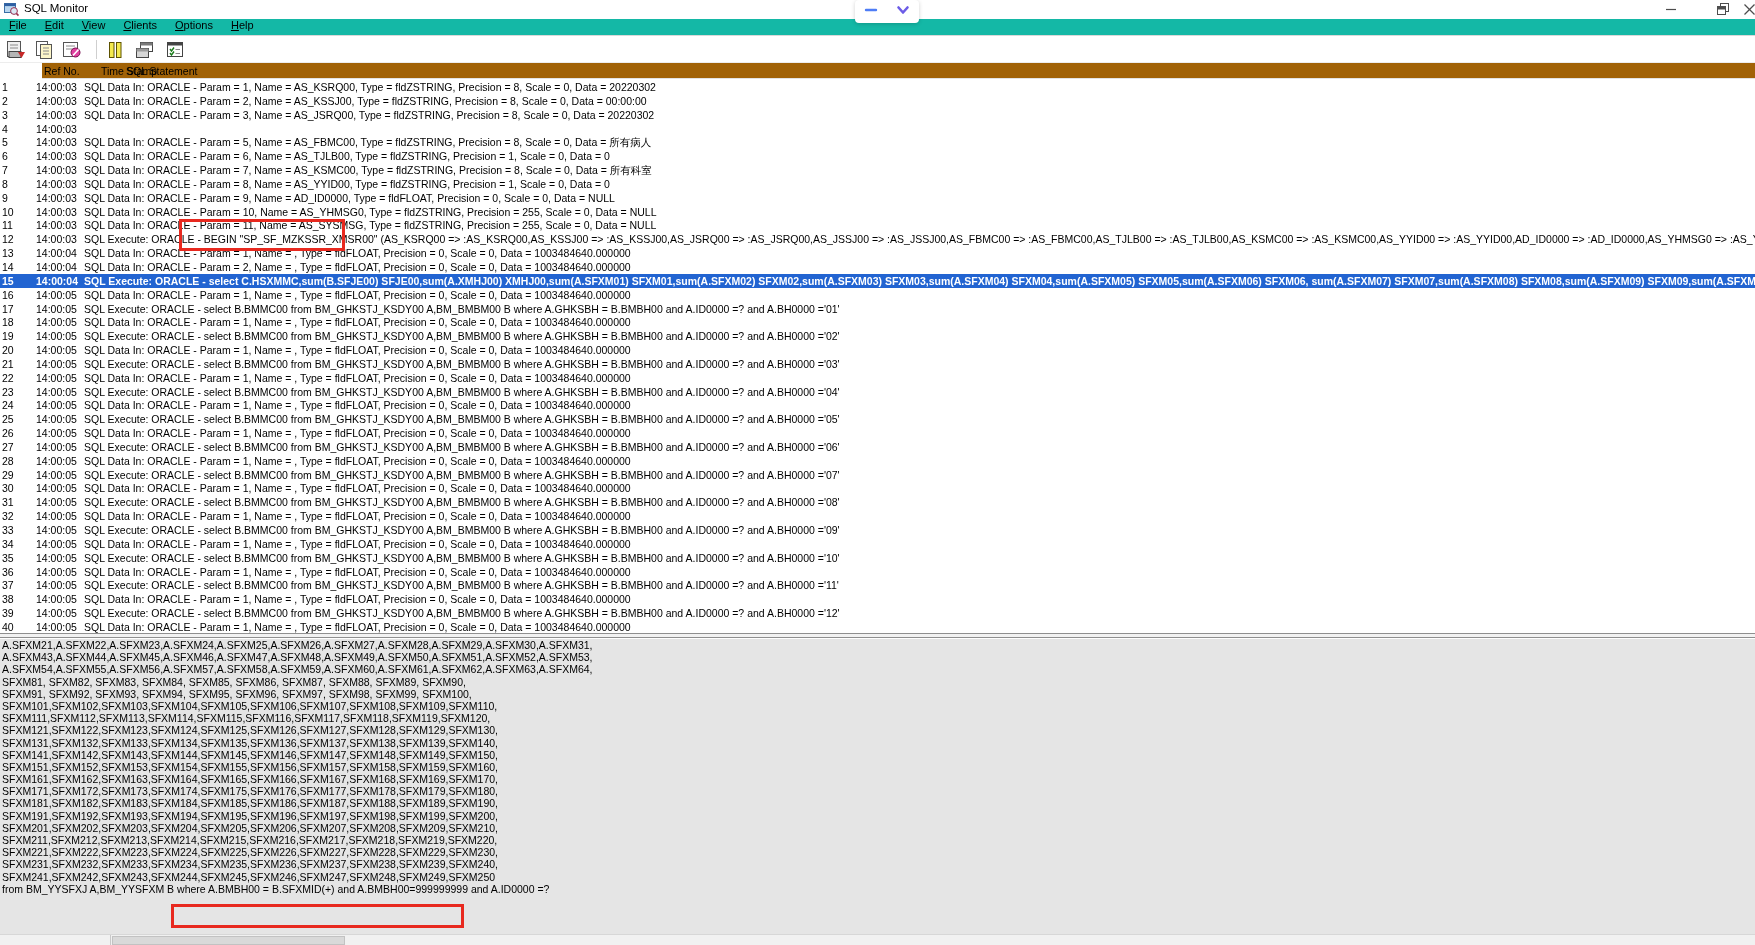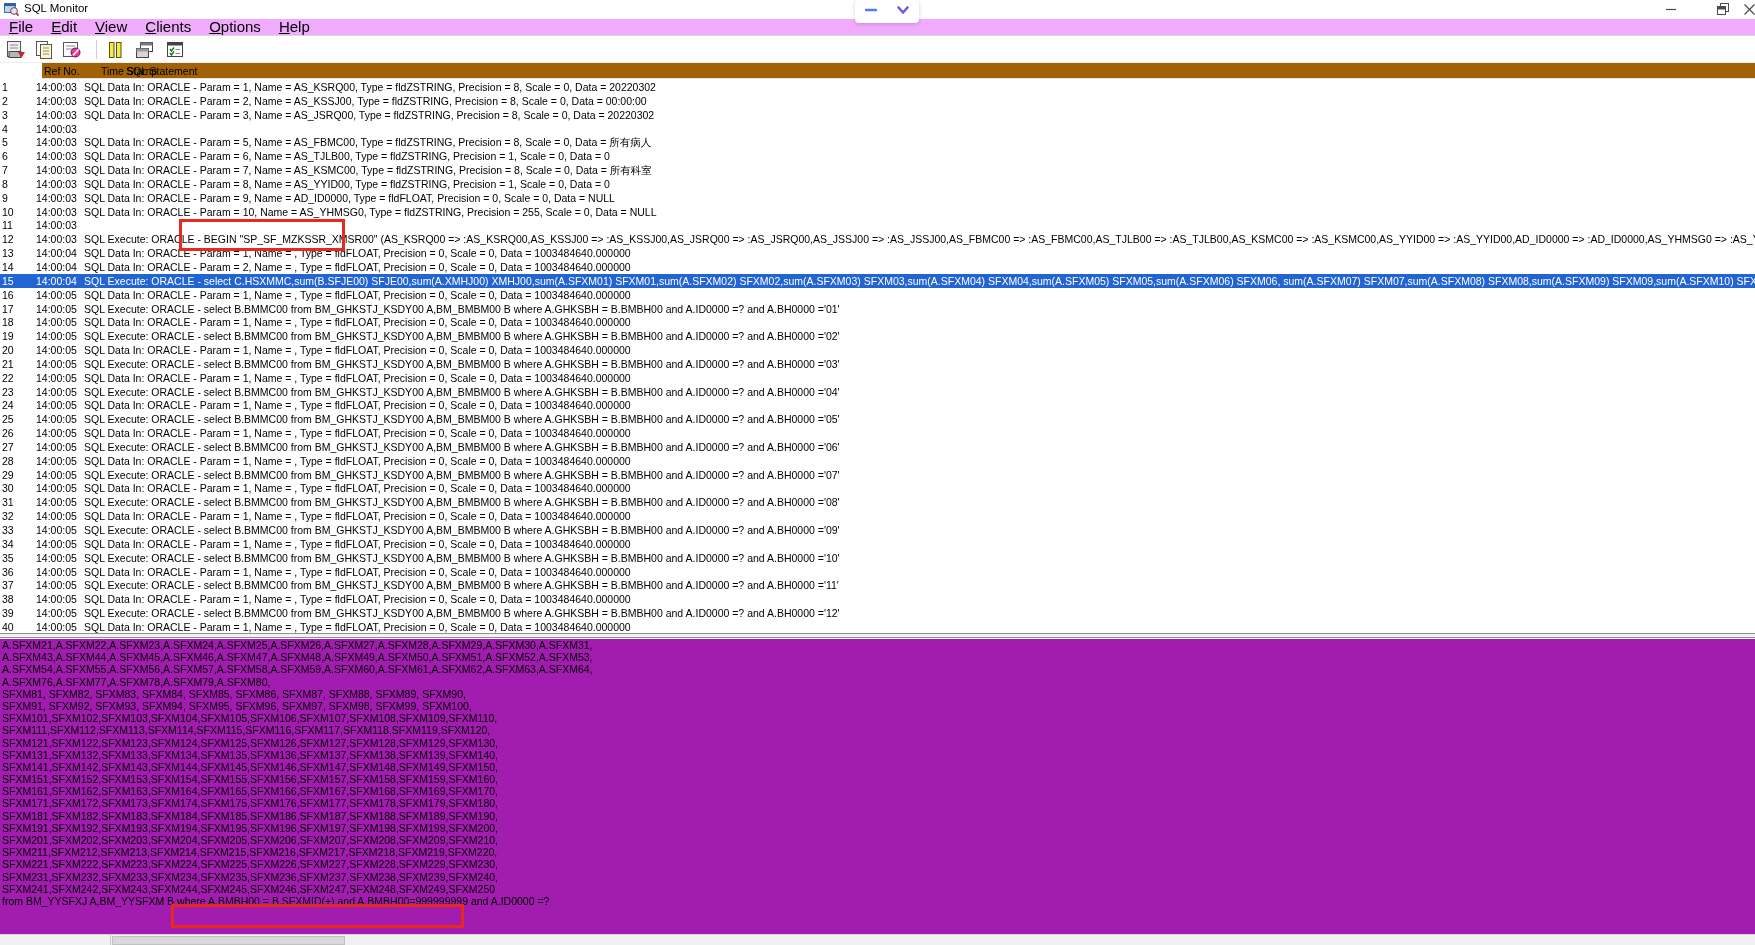--- a/index.html
+++ b/index.html
@@ -16,22 +16,22 @@
   .win-btn { position:absolute; top:1px; width:16px; height:16px; display:flex;
              align-items:center; justify-content:center; }
   .wb-min { right:76px; } .wb-res { right:24px; } .wb-close { right:-2px; }
 
   
   .overlay-pill { position:absolute; left:855px; top:0px; width:64px; height:23px; background:#fff;
                   border-radius:4px; box-shadow:0 1px 4px rgba(0,0,0,.18); display:flex;
                   align-items:center; justify-content:space-around; z-index:50; }
 
   
-  .menubar { position:absolute; left:0; top:19px; width:100%; height:17px; background:#f0abfc;
-             border-bottom:1px solid #d9d9d9; display:flex; align-items:flex-end; font-size:15px; }
+  .menubar { position:absolute; left:0; top:19px; width:100%; height:17px; background:#14b8a6;
+             border-bottom:1px solid #d9d9d9; display:flex; align-items:flex-start; font-size:11px; }
   .menu-item { padding:0 9px; color:#000; white-space:nowrap; }
   .menu-item u { text-decoration:underline; }
 
   
   .toolbar { position:absolute; left:0; top:37px; width:100%; height:26px; background:#fff;
              border-bottom:1px solid #ededed; }
   .tb-icon { position:absolute; top:2px; width:22px; height:22px; }
   .tb-sep { position:absolute; left:96px; top:3px; width:1px; height:19px; background:#cfcfcf; }
 
   
@@ -41,30 +41,30 @@
   .gh-time { position:absolute; left:35px; top:2px;padding-left:24px; }
   .gh-stmt { position:absolute; left:84px; top:2px; }
 
   
   .grid-rows { position:absolute; left:0; top:80px; width:100%; height:553px; overflow:hidden; }
   .row { position:relative; width:100%; height:13.85px; white-space:nowrap; font-size:10.5px;
          color:#000; overflow:hidden; }
   .row .c-ref  { position:absolute; left:2px;  top:1px; }
   .row .c-time { position:absolute; left:36px; top:1px; }
   .row .c-stmt { position:absolute; left:84px; top:1px; right:0; overflow:hidden; }
-  .row.selected { background:var(--sel); }
+  .row.selected { background:var(--sel);font-weight:bold; }
   .row.selected .c-ref, .row.selected .c-time, .row.selected .c-stmt { color:#fff; }
 
   
   .splitter { position:absolute; left:0; top:633px; width:100%; height:5px; background:#f2f2f2;
               border-top:1px solid #8f8f8f; border-bottom:1px solid #8f8f8f; }
 
   
   .bottom-pane { position:absolute; left:0; top:639px; width:100%; height:295px; overflow:hidden;
-                 background:#a21caf; }
+                 background:#e5e5e5; }
   .bline { height:12.2px; font-size:10.5px; color:#000; white-space:nowrap; padding-left:2px;
            overflow:hidden; }
 
   
   .hscroll { position:absolute; left:0; top:934px; width:100%; height:11px; background:#f1f1f1;
              border-top:1px solid #d7d7d7; }
   .hthumb { position:absolute; left:112px; top:1px; width:233px; height:9px; background:#d9d9d9;
             border:1px solid #c2c2c2; }
   .hscroll-notch { position:absolute; left:110px; top:0; width:1px; height:11px; background:#c9c9c9; }
 
@@ -240,20 +240,21 @@
         <span class="c-stmt">SQL Data In: ORACLE - Param = 9, Name = AD_ID0000, Type = fldFLOAT, Precision = 0, Scale = 0, Data = NULL</span>
       </div>
       <div class="row">
         <span class="c-ref">10</span>
         <span class="c-time">14:00:03</span>
         <span class="c-stmt">SQL Data In: ORACLE - Param = 10, Name = AS_YHMSG0, Type = fldZSTRING, Precision = 255, Scale = 0, Data = NULL</span>
       </div>
       <div class="row">
         <span class="c-ref">11</span>
         <span class="c-time">14:00:03</span>
+        <span class="c-stmt">SQL Data In: ORACLE - Param = 11, Name = AS_SYSMSG, Type = fldZSTRING, Precision = 255, Scale = 0, Data = NULL</span>
       </div>
       <div class="row">
         <span class="c-ref">12</span>
         <span class="c-time">14:00:03</span>
         <span class="c-stmt">SQL Execute: ORACLE - BEGIN "SP_SF_MZKSSR_XMSR00" (AS_KSRQ00 =&gt; :AS_KSRQ00,AS_KSSJ00 =&gt; :AS_KSSJ00,AS_JSRQ00 =&gt; :AS_JSRQ00,AS_JSSJ00 =&gt; :AS_JSSJ00,AS_FBMC00 =&gt; :AS_FBMC00,AS_TJLB00 =&gt; :AS_TJLB00,AS_KSMC00 =&gt; :AS_KSMC00,AS_YYID00 =&gt; :AS_YYID00,AD_ID0000 =&gt; :AD_ID0000,AS_YHMSG0 =&gt; :AS_YHMSG0,AS_SYSMS</span>
       </div>
       <div class="row">
         <span class="c-ref">13</span>
         <span class="c-time">14:00:04</span>
         <span class="c-stmt">SQL Data In: ORACLE - Param = 1, Name = , Type = fldFLOAT, Precision = 0, Scale = 0, Data = 1003484640.000000</span>
@@ -394,21 +395,20 @@
         <span class="c-stmt">SQL Data In: ORACLE - Param = 1, Name = , Type = fldFLOAT, Precision = 0, Scale = 0, Data = 1003484640.000000</span>
       </div>
     </div>
 
   <div class="splitter"></div>
 
   <div class="bottom-pane" id="bottom-pane">
       <div class="bline">A.SFXM21,A.SFXM22,A.SFXM23,A.SFXM24,A.SFXM25,A.SFXM26,A.SFXM27,A.SFXM28,A.SFXM29,A.SFXM30,A.SFXM31,</div>
       <div class="bline">A.SFXM43,A.SFXM44,A.SFXM45,A.SFXM46,A.SFXM47,A.SFXM48,A.SFXM49,A.SFXM50,A.SFXM51,A.SFXM52,A.SFXM53,</div>
       <div class="bline">A.SFXM54,A.SFXM55,A.SFXM56,A.SFXM57,A.SFXM58,A.SFXM59,A.SFXM60,A.SFXM61,A.SFXM62,A.SFXM63,A.SFXM64,</div>
-      <div class="bline">A.SFXM76,A.SFXM77,A.SFXM78,A.SFXM79,A.SFXM80,</div>
       <div class="bline">SFXM81, SFXM82, SFXM83, SFXM84, SFXM85, SFXM86, SFXM87, SFXM88, SFXM89, SFXM90,</div>
       <div class="bline">SFXM91, SFXM92, SFXM93, SFXM94, SFXM95, SFXM96, SFXM97, SFXM98, SFXM99, SFXM100,</div>
       <div class="bline">SFXM101,SFXM102,SFXM103,SFXM104,SFXM105,SFXM106,SFXM107,SFXM108,SFXM109,SFXM110,</div>
       <div class="bline">SFXM111,SFXM112,SFXM113,SFXM114,SFXM115,SFXM116,SFXM117,SFXM118,SFXM119,SFXM120,</div>
       <div class="bline">SFXM121,SFXM122,SFXM123,SFXM124,SFXM125,SFXM126,SFXM127,SFXM128,SFXM129,SFXM130,</div>
       <div class="bline">SFXM131,SFXM132,SFXM133,SFXM134,SFXM135,SFXM136,SFXM137,SFXM138,SFXM139,SFXM140,</div>
       <div class="bline">SFXM141,SFXM142,SFXM143,SFXM144,SFXM145,SFXM146,SFXM147,SFXM148,SFXM149,SFXM150,</div>
       <div class="bline">SFXM151,SFXM152,SFXM153,SFXM154,SFXM155,SFXM156,SFXM157,SFXM158,SFXM159,SFXM160,</div>
       <div class="bline">SFXM161,SFXM162,SFXM163,SFXM164,SFXM165,SFXM166,SFXM167,SFXM168,SFXM169,SFXM170,</div>
       <div class="bline">SFXM171,SFXM172,SFXM173,SFXM174,SFXM175,SFXM176,SFXM177,SFXM178,SFXM179,SFXM180,</div>

